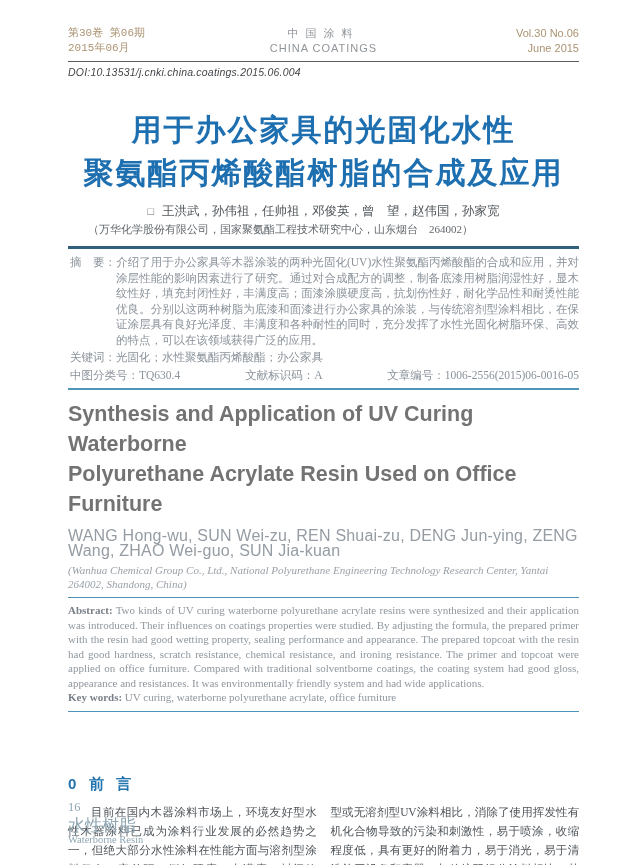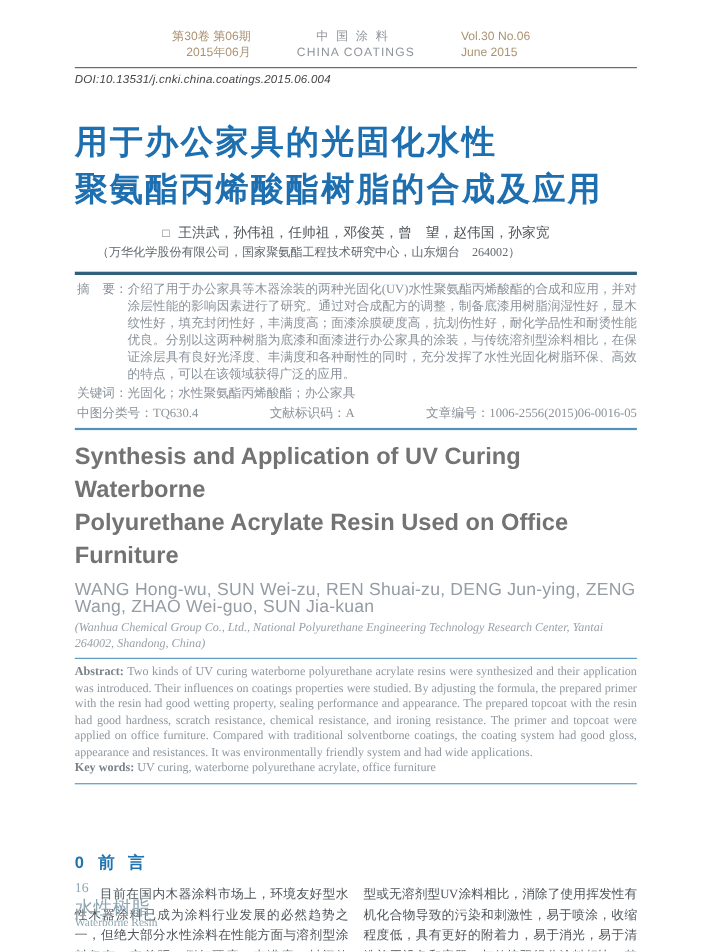--- a/index.html
+++ b/index.html
@@ -10,36 +10,37 @@
     margin: 0 auto;
     background: #ffffff;
     overflow: hidden;
     padding: 26px 62px 0 68px;
     font-family: "Liberation Serif", "DejaVu Serif", serif;
     color: #4e5459;
   }
   
   .jhead { display: flex; justify-content: space-between; align-items: flex-start; }
   .jhead .col { font-family: "Liberation Sans", "DejaVu Sans", sans-serif; font-size: 11px; line-height: 15px; }
-  .jhead .left  { color: #ab9372; text-align: right; width: 160px; }
+  .jhead .left  { color: #ab9372; text-align: left; width: 160px; font-family: Liberation Mono, monospace; }
   .jhead .mid   { color: #90959a; text-align: center; flex: 1; }
   .jhead .mid .cn { letter-spacing: 7px; }
   .jhead .mid .en { letter-spacing: 1px; }
-  .jhead .right { color: #ab9372; width: 160px; }
+  .jhead .right { color: #ab9372; text-align: right; width: 160px; }
   .jhead-rule { border: none; border-top: 1px solid #5a5d60; margin-top: 5px; }
   .doi { font-family: "Liberation Sans", "DejaVu Sans", sans-serif; font-size: 10.5px; color: #42464a; margin-top: 4px; letter-spacing: 0.2px; font-style: italic; }
 
   
   .title-cn {
     margin-top: 30px;
     font-family: "Liberation Sans", "DejaVu Sans", sans-serif;
     font-weight: bold;
     font-size: 30px; line-height: 43px;
     letter-spacing: 2px;
     color: #1e6fb0;
+    text-align: center;
   }
   
   .authors-cn { margin-top: 9px; font-size: 12.5px; line-height: 17px; color: #4f5559; text-align: center; }
   .authors-cn .marker { color: #6a7076; margin-right: 8px; font-size: 11px; }
   .affil-cn { margin-top: 2px; font-size: 11px; line-height: 15px; color: #62686d; padding-left: 20px; }
 
   
   .abs-box {
     margin-top: 9px;
     border-top: 3px solid #31607c;

